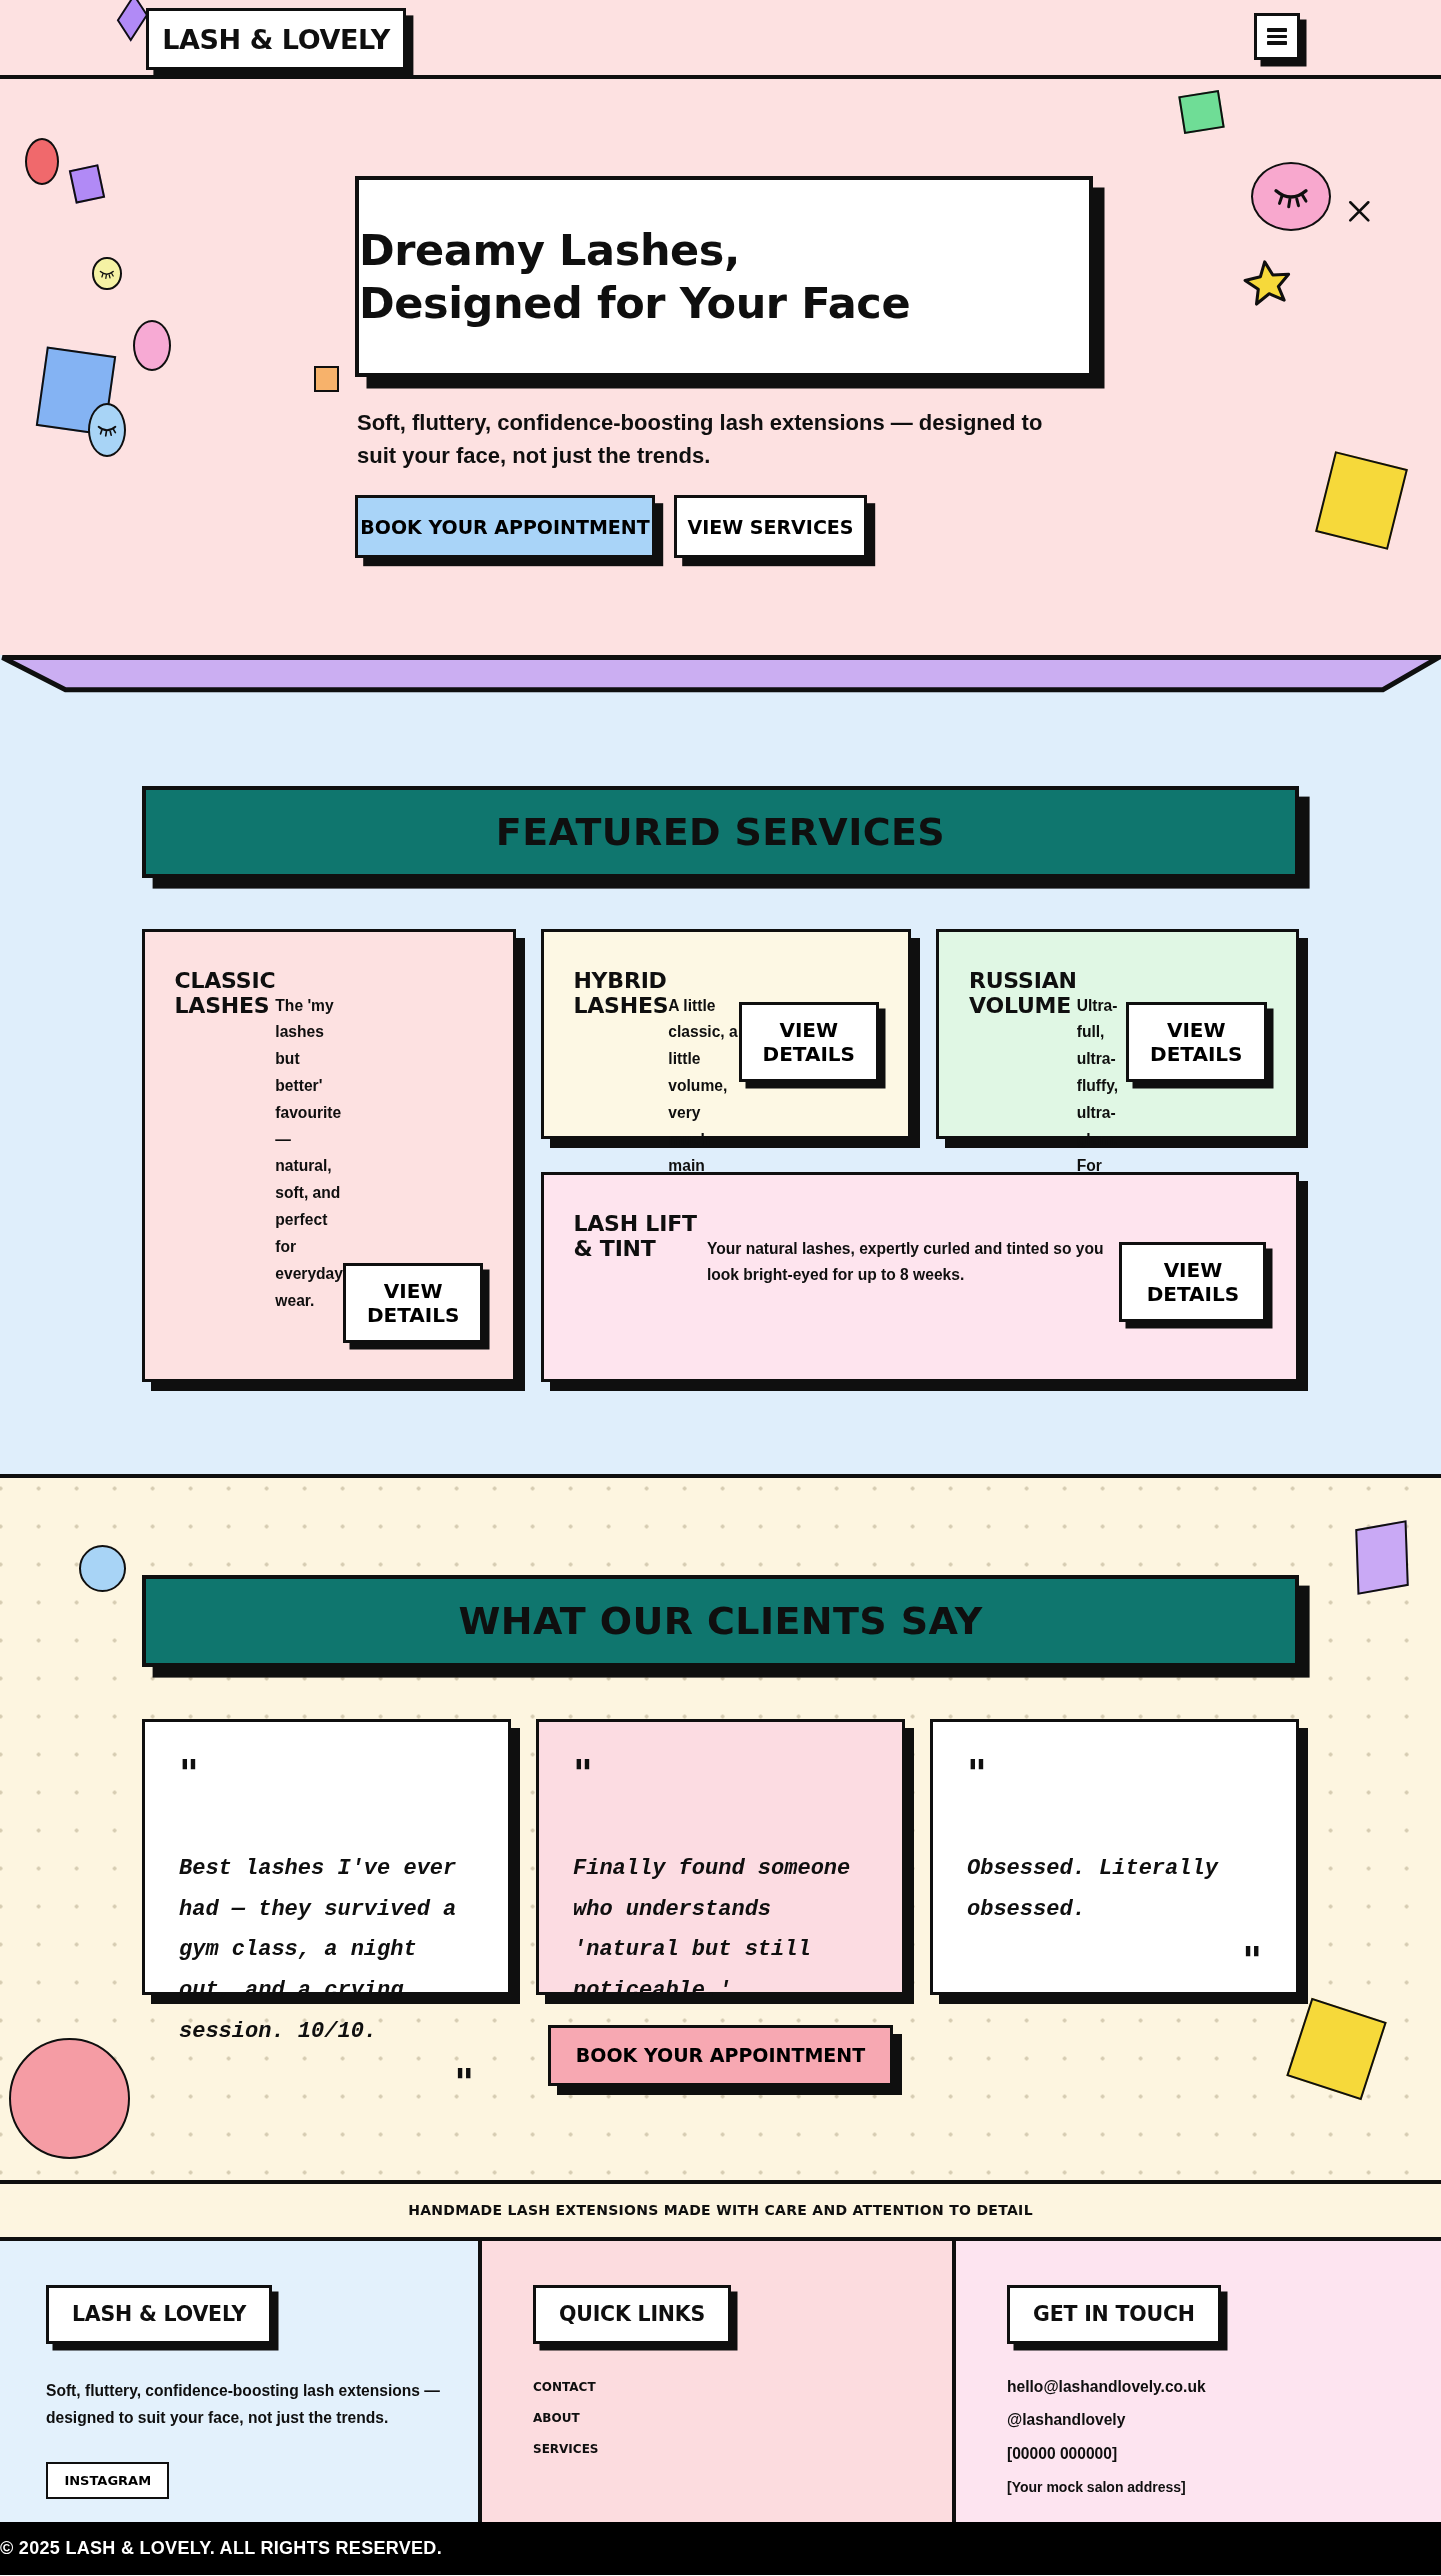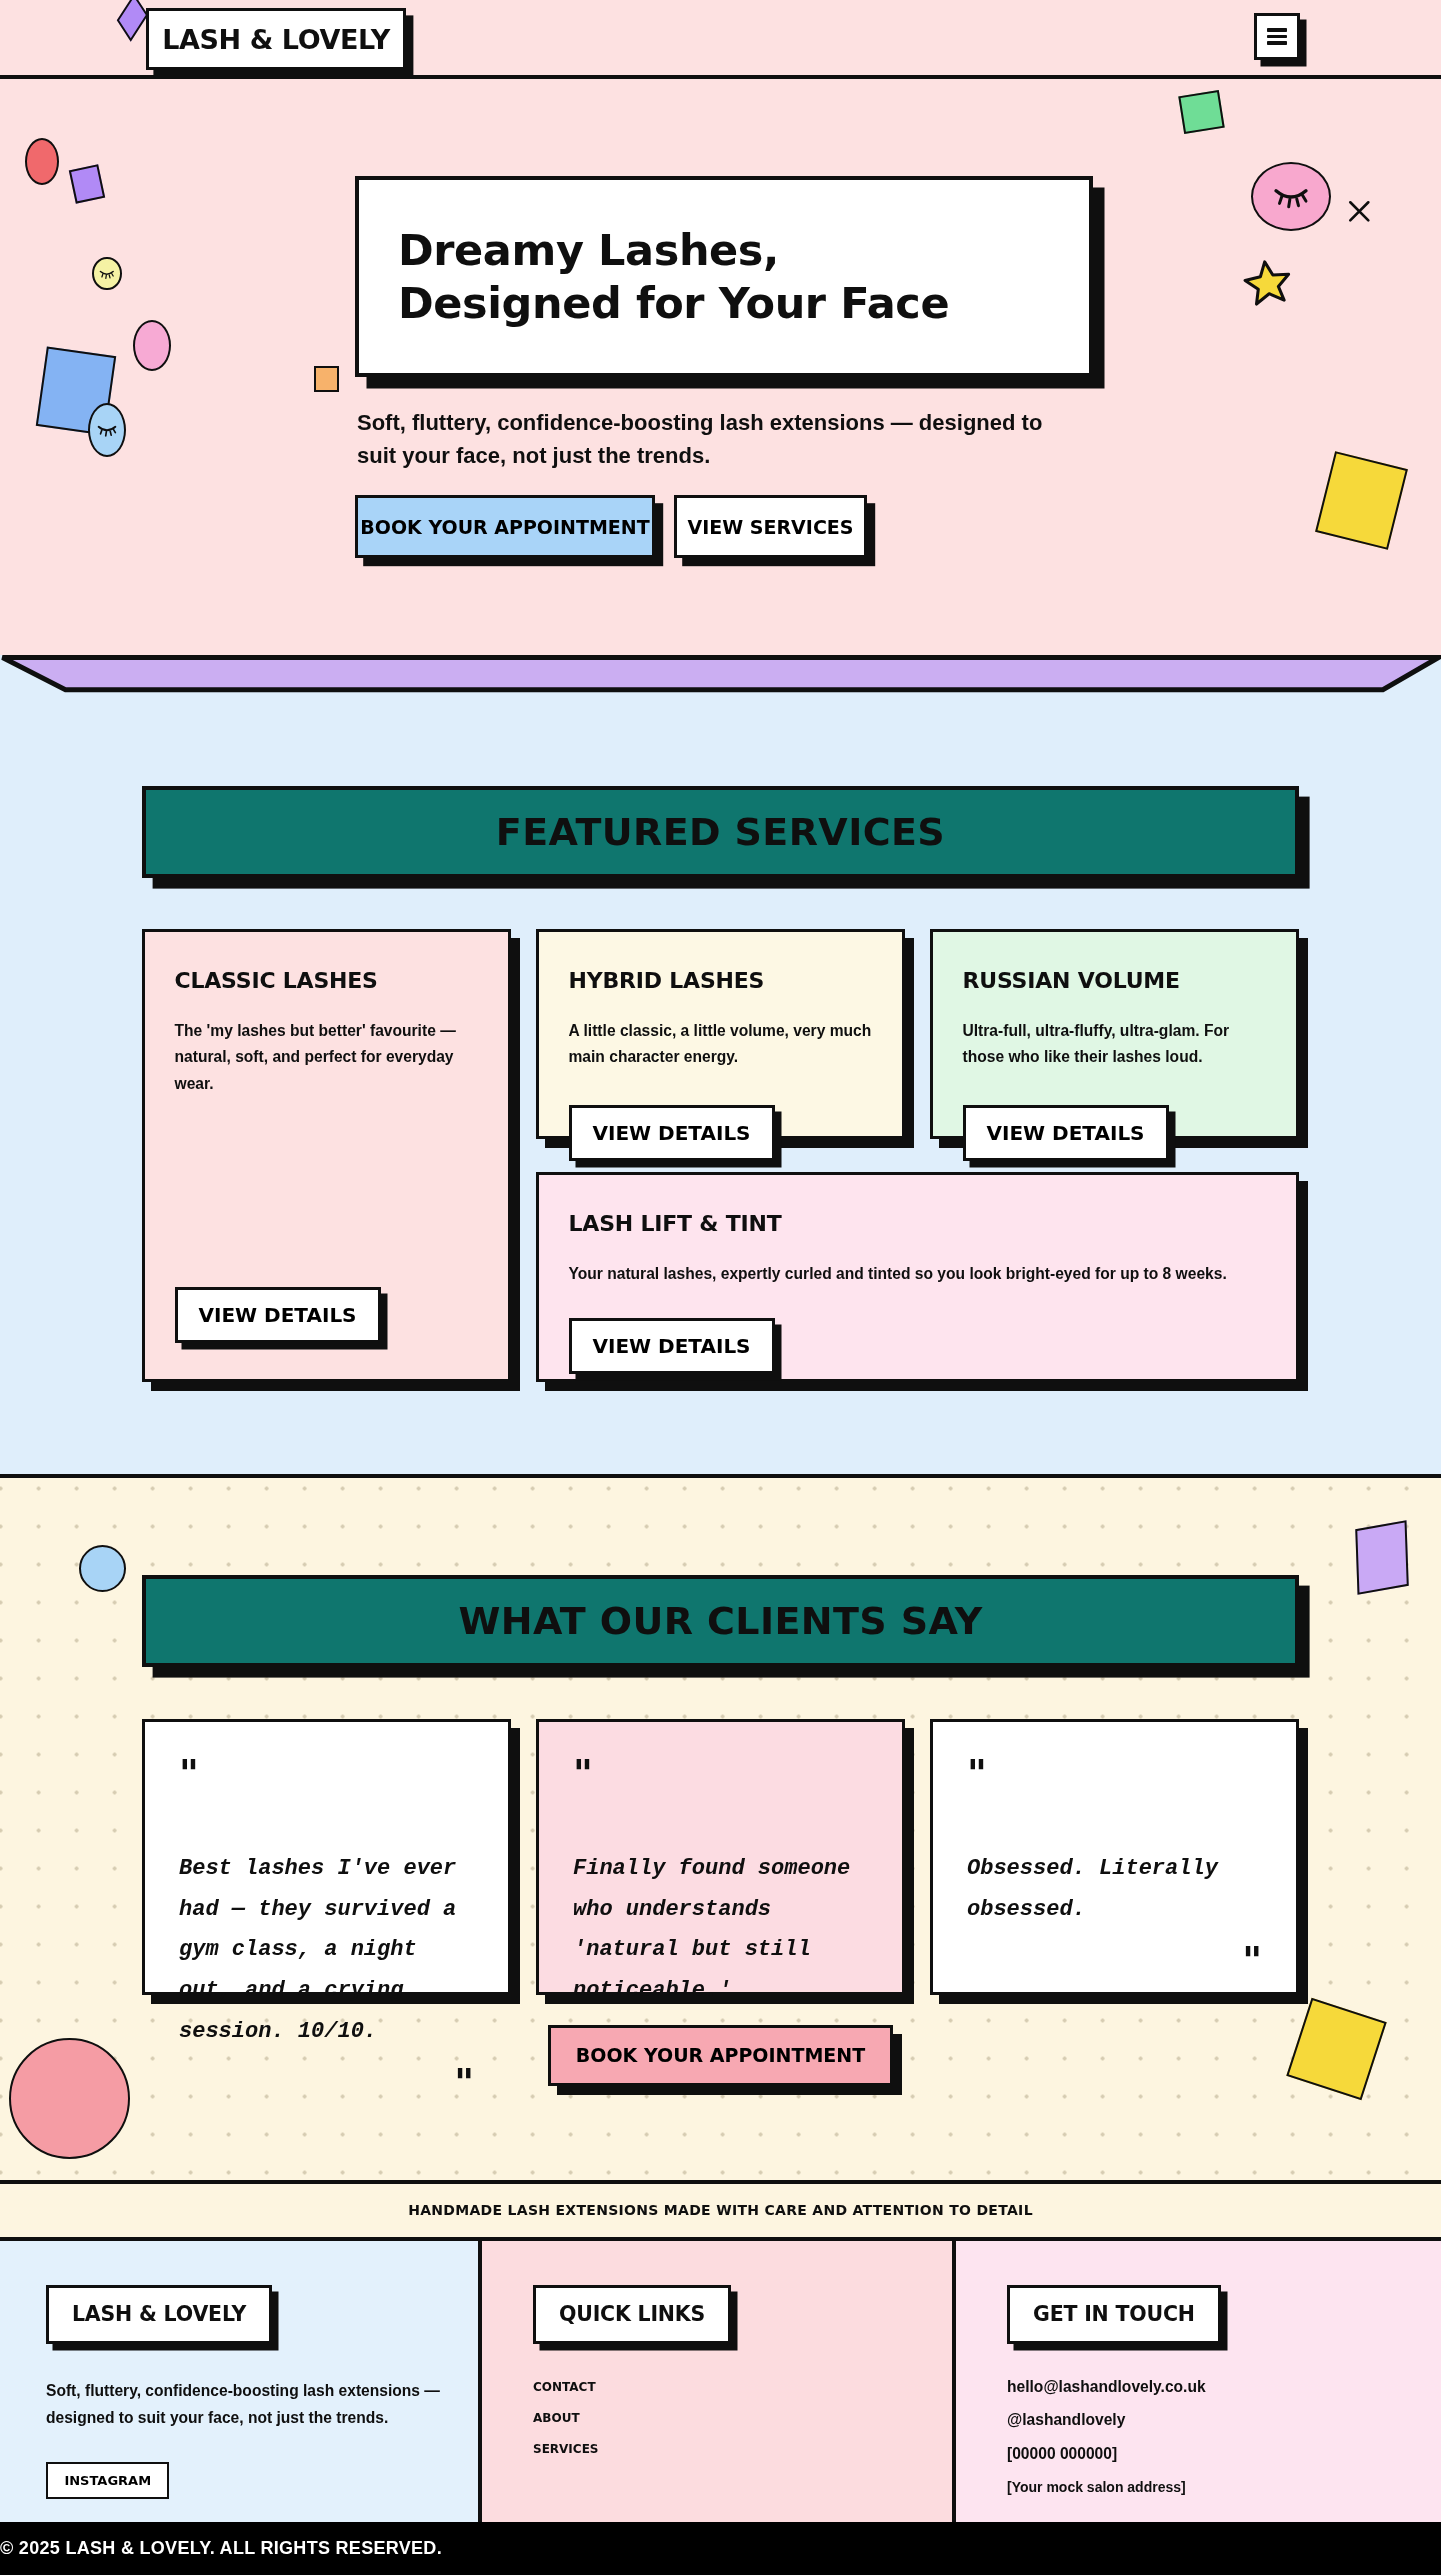--- a/index.html
+++ b/index.html
@@ -35,21 +35,21 @@
   .menu-btn{position:absolute; left:1254px; top:13px; width:46px; height:47px;
     background:#fff; border:3.3px solid var(--ink); box-shadow:6.5px 6.5px 0 var(--ink);
     display:flex; align-items:center; justify-content:center; cursor:pointer;}
   .hamburger{display:flex; flex-direction:column; gap:3.3px;}
   .hamburger i{display:block; width:19.6px; height:3.3px; background:var(--ink); border-radius:0.8px;}
 
   
   .hero{position:relative; height:576px; background:var(--pink); overflow:hidden;}
   .hero-card{position:absolute; left:355px; top:97px; width:738px; height:201px;
     background:#fff; border:4.1px solid var(--ink); box-shadow:11.5px 11.5px 0 var(--ink);
-    display:flex; align-items:center; padding-left:39px;}
+    display:flex; align-items:center; }
   .hero-title{font-size:43px; line-height:1.22;}
   .hero-sub{position:absolute; left:357px; top:327px; width:720px; font-size:22px;
     font-weight:600; line-height:1.5;}
   .btn{display:flex; align-items:center; justify-content:center;
     border:3.3px solid var(--ink); cursor:pointer; background:#fff;
     font-weight:800; font-family:"DejaVu Sans","Liberation Sans",sans-serif;}
   .hero-btn-book{position:absolute; left:355px; top:416px; width:300px; height:63px;
     background:var(--btn-blue); box-shadow:8.2px 8.2px 0 var(--ink); font-size:19px;}
   .hero-btn-view{position:absolute; left:674px; top:416px; width:193px; height:63px;
     background:#fff; box-shadow:8.2px 8.2px 0 var(--ink); font-size:19px;}
@@ -78,21 +78,21 @@
 
   
   .services{background:var(--blue-section); padding:93px 0 92px; border-bottom:4.9px solid var(--ink);}
   .section-title-box{width:1157px; height:92px; margin:0 auto; background:#0f766e;
     border:4.1px solid var(--ink); box-shadow:10.6px 10.6px 0 var(--ink);
     display:flex; align-items:center; justify-content:center;}
   .section-title-box span{font-size:38px; letter-spacing:0.4px;}
   .cards-grid{width:1157px; margin:51px auto 0; display:grid;
     grid-template-columns:repeat(3,1fr); grid-template-rows:210px 210px; gap:33px 25px;}
   .s-card{border:3.3px solid var(--ink); box-shadow:9px 9px 0 var(--ink);
-    padding:36px 29.5px; display:flex; flex-direction:column; align-items:flex-start;}
+    padding:36px 29.5px; display:flex; align-items:flex-start;}
   .s-card h3{font-size:22px; font-weight:800; letter-spacing:-0.2px;
     font-family:"DejaVu Sans","Liberation Sans",sans-serif;}
   .s-card p{margin-top:24.6px; font-size:15.6px; font-weight:600; line-height:1.72;}
   .card-classic{grid-row:1/3; background:var(--card-pink);}
   .card-hybrid{background:var(--card-cream);}
   .card-russian{background:var(--card-green);}
   .card-lift{grid-column:2/4; background:var(--card-lift);}
   .view-btn{margin-top:34px; padding:13px 21px; background:#fff; border:3.3px solid var(--ink);
     box-shadow:6.5px 6.5px 0 var(--ink); font-size:20px; font-weight:800; cursor:pointer;
     font-family:"DejaVu Sans","Liberation Sans",sans-serif;}

